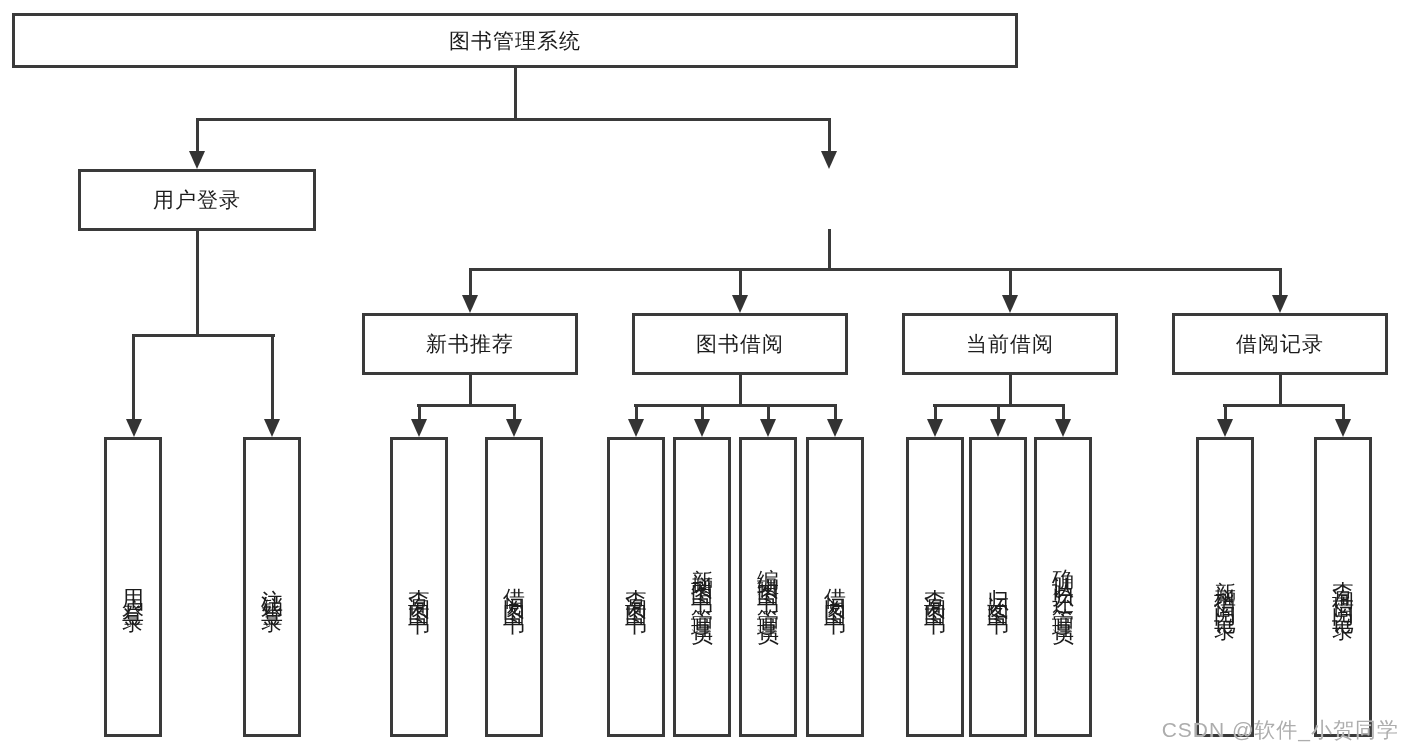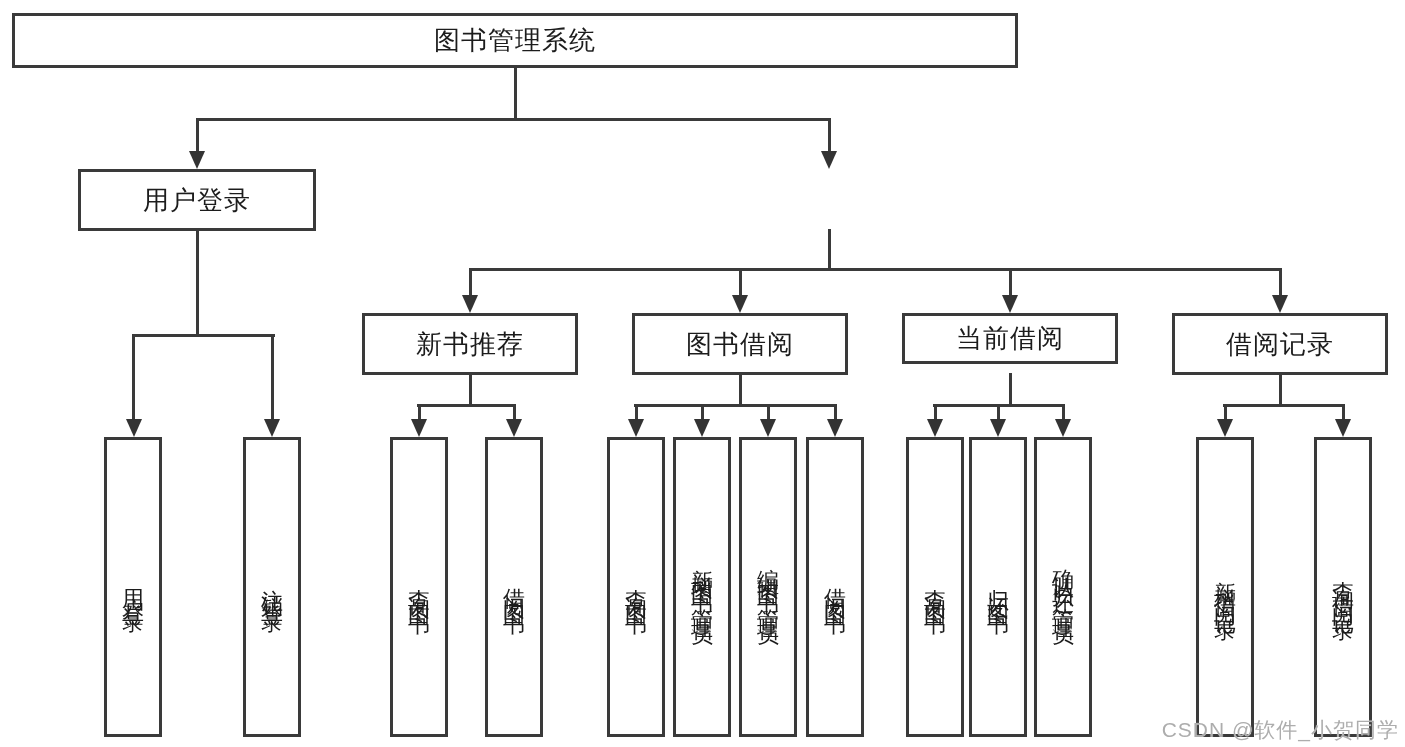--- a/index.html
+++ b/index.html
@@ -4,21 +4,21 @@
 <style>
   html,body{margin:0;padding:0;background:#ffffff;}
   .canvas{
     position:relative;width:1405px;height:747px;background:#ffffff;overflow:hidden;
     font-family:"Liberation Sans","DejaVu Sans",sans-serif;color:#1c1c1c;
   }
   .box{
     position:absolute;box-sizing:border-box;border:3px solid #3a3a3a;background:#ffffff;
     display:flex;align-items:center;justify-content:center;
   }
-  .box.h{font-size:26px;letter-spacing:1px;text-align:right;}
+  .box.h{font-size:21px;letter-spacing:1px;text-align:right;}
   .box.v{
     font-size:22px;
     writing-mode:vertical-rl;
     text-orientation:mixed;
     letter-spacing:8px;
     line-height:1;
     width:58px;top:437px;height:300px;
   }
   .ln{position:absolute;background:#3a3a3a;}
   .arrow{
@@ -72,21 +72,21 @@
   <div class="arrow" style="left:1002px;top:295px"></div>
   <div class="ln" style="left:1279px;top:268px;width:3px;height:30px"></div>
   <div class="arrow" style="left:1272px;top:295px"></div>
 
   <div class="box h" style="left:632px;top:313px;width:216px;height:62px">
     <span class="lbl">图书借阅</span>
   </div>
   <div class="box h" style="left:362px;top:313px;width:216px;height:62px">
     <span class="lbl">新书推荐</span>
   </div>
-  <div class="box h" style="left:902px;top:313px;width:216px;height:51px">
+  <div class="box h" style="left:902px;top:313px;width:216px;height:62px">
     <span class="lbl">当前借阅</span>
   </div>
   <div class="box h" style="left:1172px;top:313px;width:216px;height:62px">
     <span class="lbl">借阅记录</span>
   </div>
 
   <div class="ln" style="left:469px;top:373px;width:3px;height:34px"></div>
   <div class="ln" style="left:417px;top:404px;width:99px;height:3px"></div>
   <div class="ln" style="left:418px;top:404px;width:3px;height:17px"></div>
   <div class="arrow" style="left:411px;top:419px"></div>

